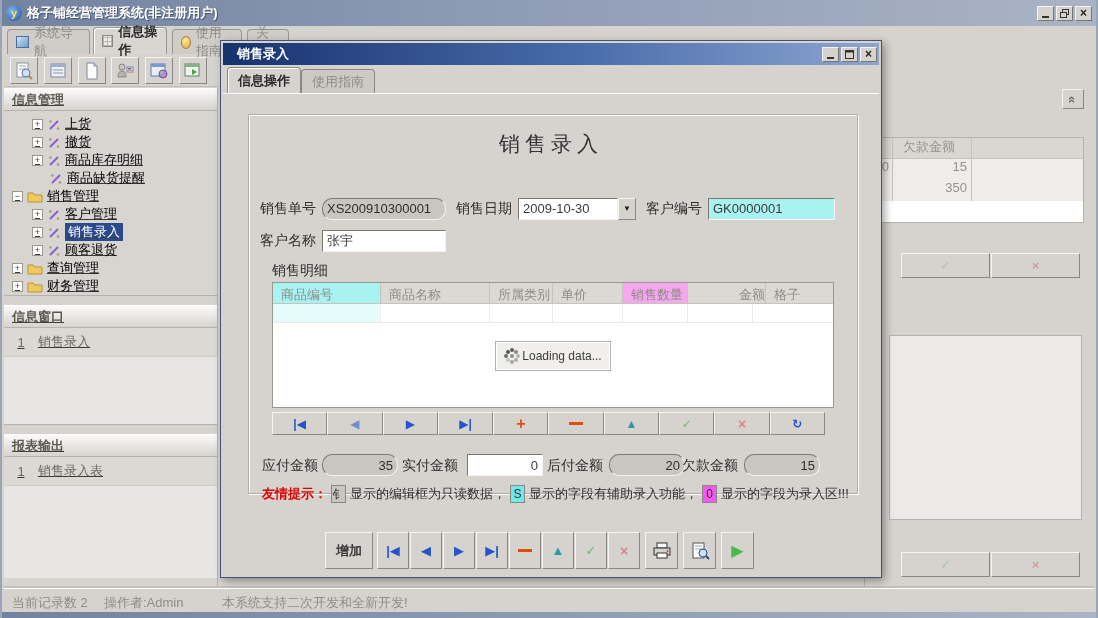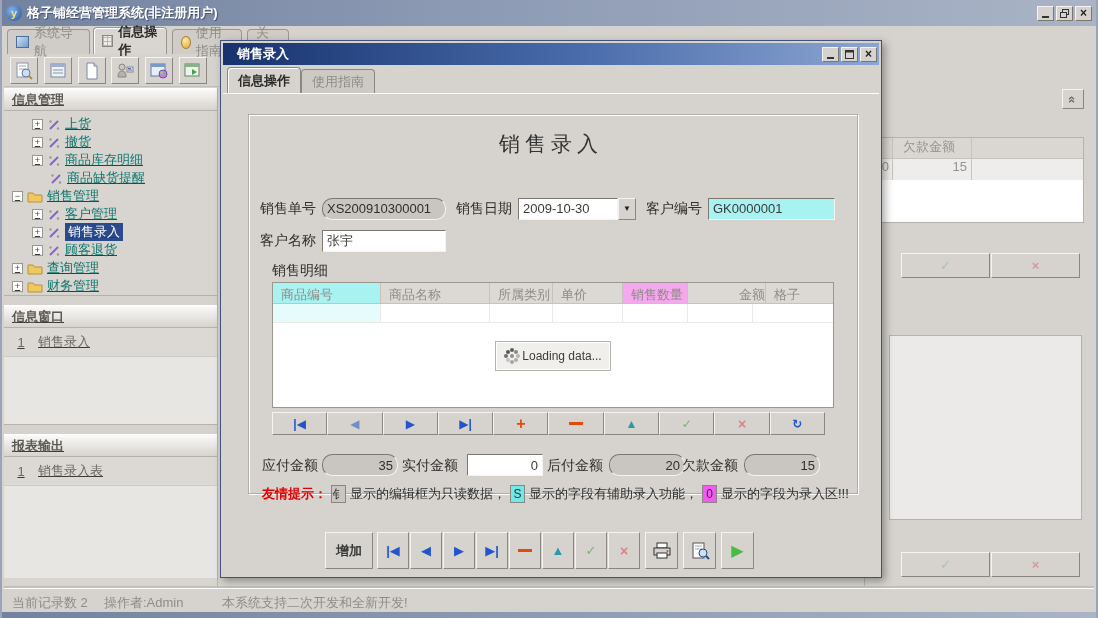--- a/index.html
+++ b/index.html
@@ -31,21 +31,21 @@
   .toolbar { position:absolute; left:2px; top:54px; width:878px; height:33px; border-bottom:1px solid #c2bfb9; }
   .tbtn { position:absolute; top:3px; width:28px; height:27px; background:#d6d3ce; border:1px solid; border-color:#f5f4f2 #8a8782 #8a8782 #f5f4f2; display:flex; align-items:center; justify-content:center; }
 
   
   .sidebar { position:absolute; left:2px; top:88px; width:214px; bottom:30px; background:#d8d5d1; border-right:1px solid #b5b2ad;text-decoration:underline; }
   .sec-head { height:23px; background:linear-gradient(#fbfaf9,#d7d3ce); border-bottom:1px solid #b5b2ad; border-top:1px solid #fff; display:flex; align-items:center; padding-left:8px; font-weight:bold; color:#5c5952; font-size:13px; }
   .tree { padding-top:4px; }
   .trow { height:18px; display:flex; align-items:center; gap:4px; }
   .trow .exp { width:11px; height:11px; border:1px solid #9a978f; background:#fff; font-size:9px; line-height:9px; text-align:center; color:#444; flex:none; }
   .ind0 { padding-left:8px; } .ind1 { padding-left:28px; } .ind1n { padding-left:45px; }
-  .tlabel { color:#0f766e; font-size:13px; white-space:nowrap; }
+  .tlabel { color:#000000; font-size:13px; white-space:nowrap; }
   .tlabel.sel { background:#2b4a8c; color:#fff; padding:0 3px; }
   .list-row { height:29px; background:#dcd9d4; border-bottom:1px solid #cfccc7; display:flex; align-items:center; color:#6b6964; }
   .list-row .num { width:34px; text-align:center; }
   .list-fill { background:#e8e6e2; }
   .iw-fill { height:67px; } .ro-fill { height:92px; }
   .sidebar-gap { height:10px; background:#d6d3ce; border-top:1px solid #b5b2ad; }
 
   
   .rpanel { position:absolute; left:862px; top:85px; right:2px; bottom:30px; background:#d6d3ce; border-left:1px solid #b5b2ad; }
   .collapse-btn { position:absolute; right:10px; top:4px; width:22px; height:20px; background:#d6d3ce; border:1px solid; border-color:#f5f4f2 #8a8782 #8a8782 #f5f4f2; color:#6b6964; display:flex; align-items:center; justify-content:center; }
@@ -311,20 +311,24 @@
       </span>
     <div class="bg-grid">
       <div class="hdr">
         <span class="c0"></span>
         <span class="c1">欠款金额</span>
       </div>
       <div class="brow">
         <span class="c0">0</span>
         <span class="c1">15</span>
       </div>
+      <div class="brow">
+        <span class="c0"></span>
+        <span class="c1">350</span>
+      </div>
     </div>
     <div class="bg-btnrow">
       <span class="bg-btn">
           <span class="ok">✓</span>
         </span>
       <span class="bg-btn">
           <span class="no">×</span>
         </span>
     </div>
     <div class="bg-memo"></div>

